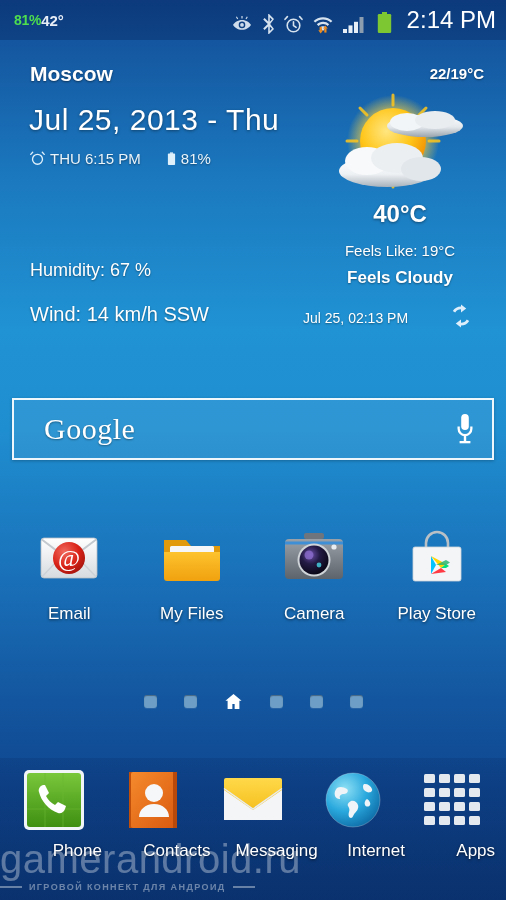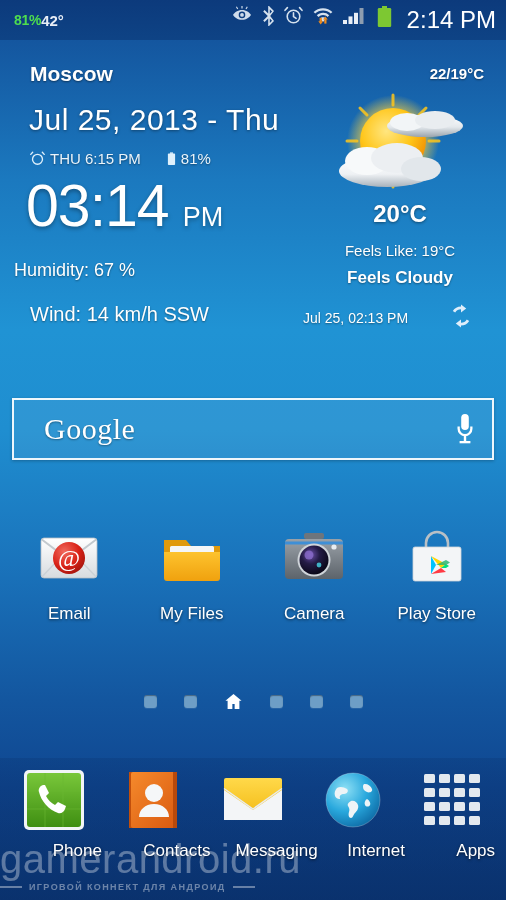--- a/index.html
+++ b/index.html
@@ -25,21 +25,21 @@
   }
 
   
   #statusbar {
     position:absolute; top:0; left:0; width:506px; height:40px;
     background:linear-gradient(180deg,#0c3a7c 0%,#0e4385 100%);
     display:flex; align-items:center; padding:0 8px;
   }
   .sb-batt-pct { color:#4ede4e; font-size:14px; font-weight:bold; margin-left:6px; letter-spacing:-0.3px;}
   .sb-temp { color:#e8eef6; font-size:15px; font-weight:bold; }
-  .sb-right { margin-left:auto; display:flex; align-items:flex-start; gap:9px; padding-right:2px;}
+  .sb-right { margin-left:auto; display:flex; align-items:flex-end; gap:9px; padding-right:2px;}
   .sb-icon { display:block; }
   .sb-clock { color:#ffffff; font-size:24px; letter-spacing:0px; margin-left:6px; font-weight:400;}
 
   
   #widget { position:absolute; top:45px; left:0; width:506px; height:340px; }
   .w-city {
     position:absolute; left:30px; top:17px;
     color:#fff; font-size:21px; font-weight:bold;
     text-shadow:0 1px 2px rgba(0,0,0,.45);
   }
@@ -62,21 +62,21 @@
   .w-subrow .lbl { margin-left:5px; }
   .w-subrow .gap { width:26px; }
   .w-time {
     position:absolute; left:26px; top:132px;
     display:flex; align-items:baseline;
     text-shadow:0 2px 4px rgba(0,0,0,.35);
   }
   .w-time .big { color:#fff; font-size:59px; font-weight:300; letter-spacing:-1px; line-height:1;}
   .w-time .ampm { color:#fff; font-size:27px; font-weight:300; margin-left:14px; }
   .w-hum {
-    position:absolute; left:14px; top:215px;
+    position:absolute; left:30px; top:215px;
     color:#fff; font-size:18px; font-weight:300;
     text-shadow:0 1px 2px rgba(0,0,0,.4);
   }
   .w-wind {
     position:absolute; left:30px; top:258px;
     color:#fff; font-size:20px; font-weight:300;
     text-shadow:0 1px 2px rgba(0,0,0,.4);
   }
   .w-icon { position:absolute; left:325px; top:48px; width:155px; height:105px; }
   .w-temp {
@@ -247,24 +247,20 @@
       </svg>
       <span class="lbl">THU 6:15 PM</span>
       <span class="gap"></span>
       <svg width="9" height="16" viewBox="0 0 15 22">
         <rect x="5" y="0" width="5" height="2.4" fill="#dff0fb"></rect>
         <rect x="1.5" y="2" width="12" height="19" rx="1.3" fill="#dff0fb"></rect>
       </svg>
       <span class="lbl">81%</span>
     </div>
 
-    <div class="w-time">
-      <span class="big">03:14</span>
-      <span class="ampm">PM</span>
-    </div>
 
     <div class="w-hum">Humidity: 67 %</div>
     <div class="w-wind">Wind: 14 km/h SSW</div>
 
     <svg class="w-icon" viewBox="0 0 155 105">
       <defs>
         <radialGradient id="sunGlow" cx="50%" cy="50%" r="50%">
           <stop offset="55%" stop-color="#ffd33a" stop-opacity="0.85"></stop>
           <stop offset="100%" stop-color="#ffd33a" stop-opacity="0"></stop>
         </radialGradient>
@@ -297,21 +293,21 @@
       </g>
 
       <g>
         <ellipse cx="62" cy="78" rx="48" ry="16" fill="url(#cloudB)"></ellipse>
         <ellipse cx="42" cy="68" rx="22" ry="14" fill="#f7f9fa"></ellipse>
         <ellipse cx="72" cy="65" rx="26" ry="15" fill="#eceff2"></ellipse>
         <ellipse cx="96" cy="76" rx="20" ry="12" fill="#e2e7eb"></ellipse>
       </g>
     </svg>
 
-    <div class="w-temp">20°C</div>
+    <div class="w-temp">40°C</div>
     <div class="w-feels">Feels Like: 19°C</div>
     <div class="w-cond">Feels Cloudy</div>
     <div class="w-updated">Jul 25, 02:13 PM</div>
 
     <svg class="w-refresh" viewBox="0 0 26 26">
       <g fill="#dfeefb">
         <path d="M13 3.4a9.6 9.6 0 0 0-8.2 4.6l2.4 1.4A6.8 6.8 0 0 1 13 6.2v3.2l5.2-4L13 1.4v2z"></path>
         <path d="M13 22.6a9.6 9.6 0 0 0 8.2-4.6l-2.4-1.4A6.8 6.8 0 0 1 13 19.8v-3.2l-5.2 4 5.2 4v-2z"></path>
       </g>
     </svg>

